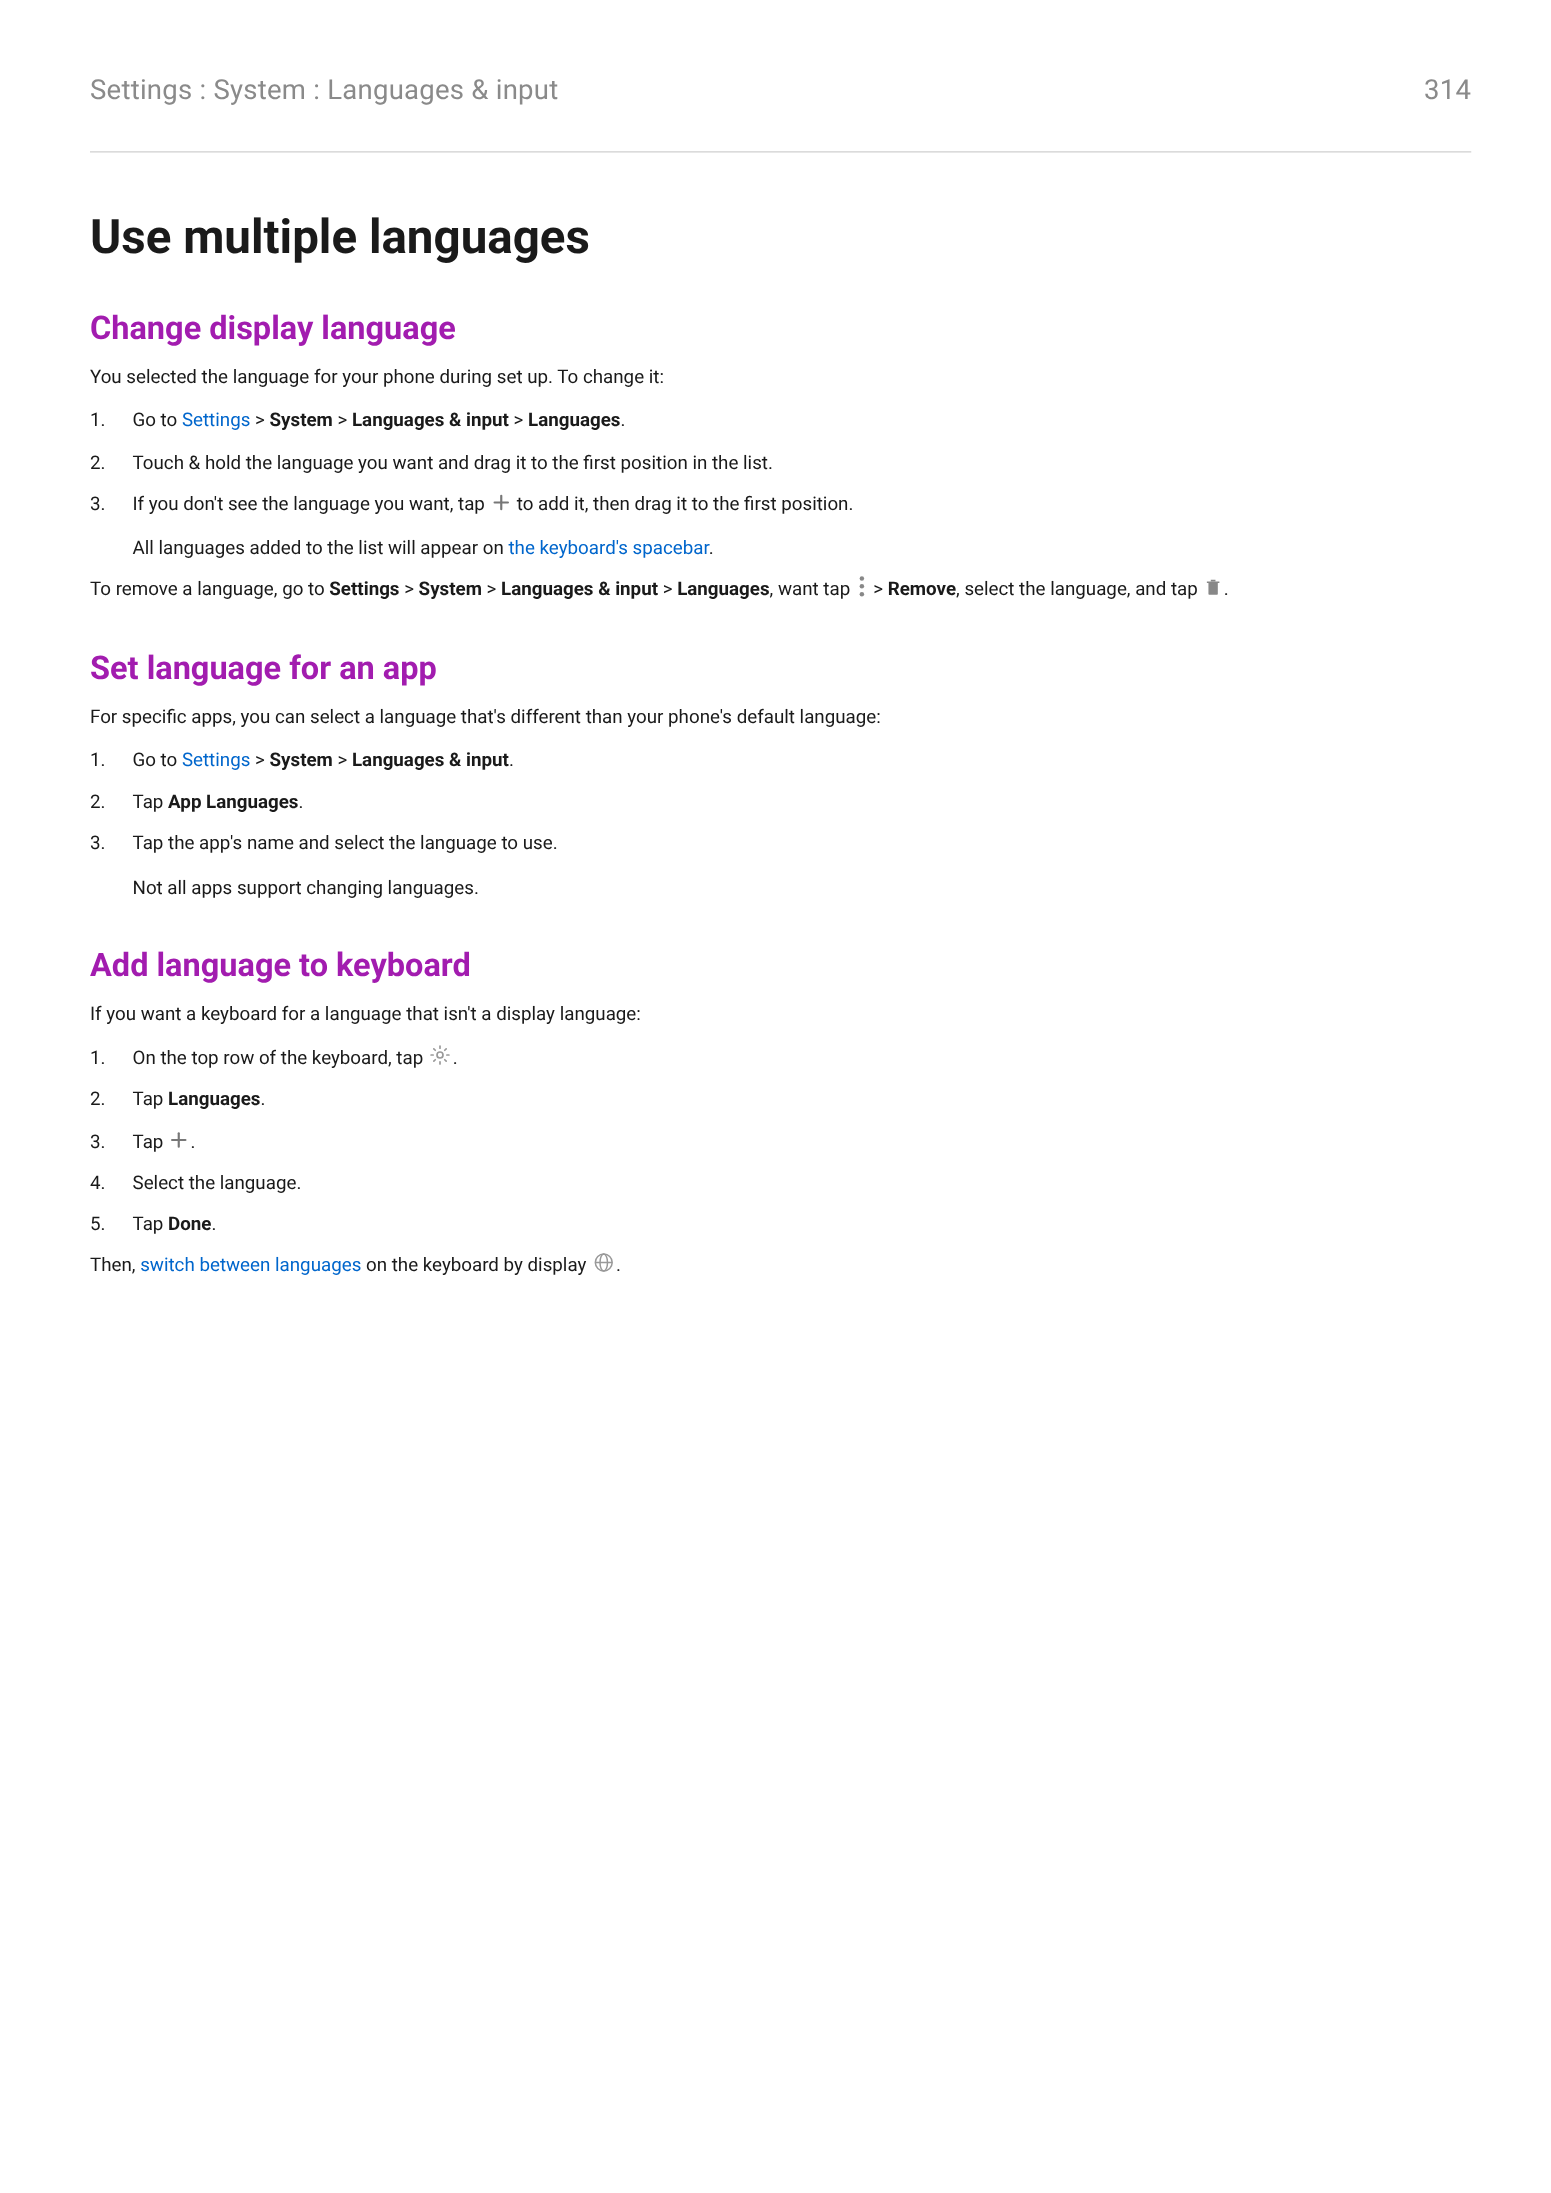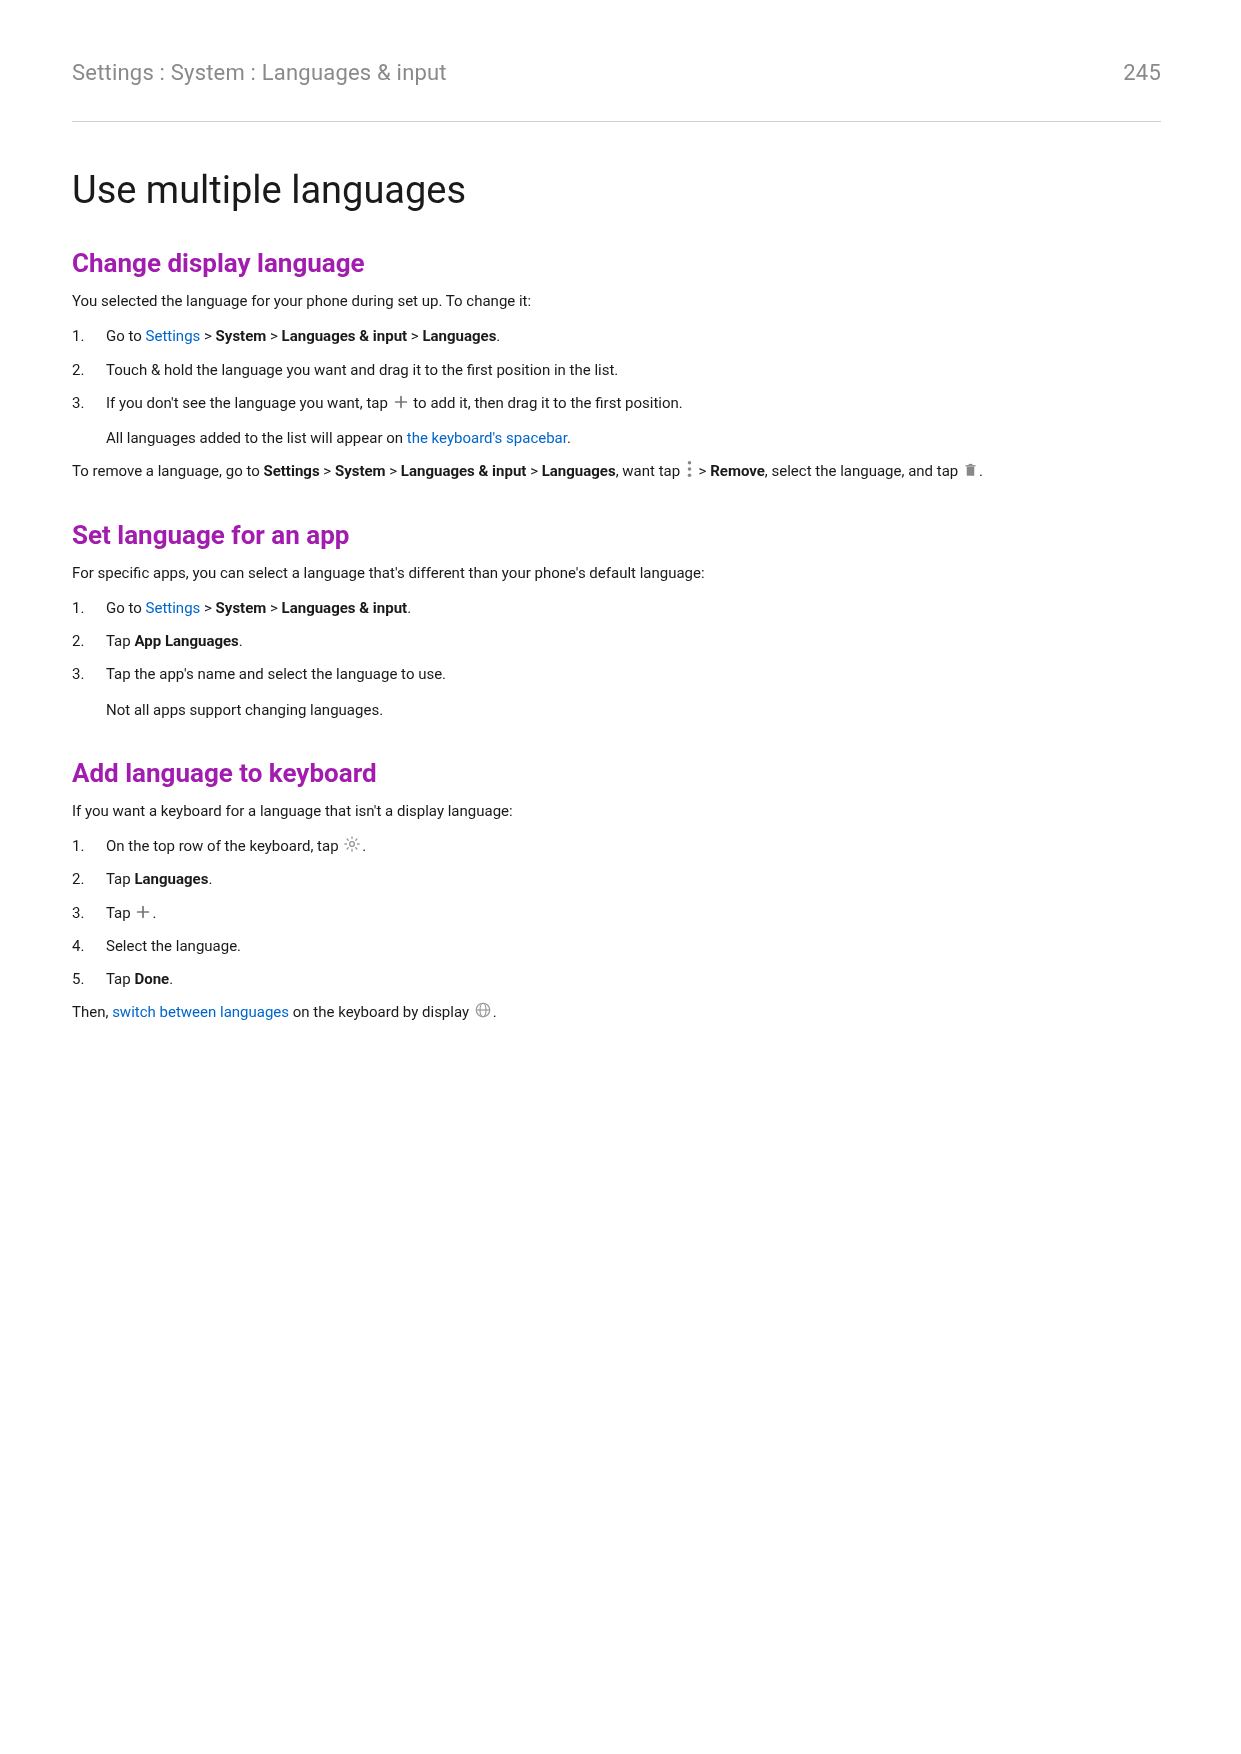--- a/index.html
+++ b/index.html
@@ -4,41 +4,41 @@
 <style>
   html, body {
     margin: 0;
     padding: 0;
     background: #ffffff;
     font-family: -apple-system, BlinkMacSystemFont, "Segoe UI", Roboto, "Helvetica Neue", Arial, sans-serif;
     color: #1a1a1a;
     width: 1241px;
   }
   .page {
-    padding: 60px 80px 40px 72px;
+    padding: 60px 64px 40px 72px;
     box-sizing: border-box;
     width: 1241px;
   }
   .header-row {
     display: flex;
     justify-content: space-between;
     align-items: baseline;
     color: #8a8a8a;
     font-size: 22px;
     font-weight: 400;
     letter-spacing: 0.2px;
   }
   .hr {
     border: none;
     border-top: 1.5px solid #d0d0d0;
     margin: 36px 0 46px 0;
   }
   h1.title {
     font-size: 38px;
-    font-weight: 400;
+    font-weight: 700;
     margin: 0 0 34px 0;
     color: #1a1a1a;
   }
   h2.section {
     font-size: 26px;
     font-weight: 700;
     margin: 36px 0 12px 0;
     color: #a21caf;
   }
   p.body, li, ol {
@@ -86,21 +86,21 @@
     display: block;
   }
 </style>
 </head>
 <body>
 
 <div class="page">
 
   <div class="header-row">
     <div>Settings : System : Languages &amp; input</div>
-    <div>245</div>
+    <div>314</div>
   </div>
 
   <hr class="hr">
 
   <h1 class="title">Use multiple languages</h1>
 
   <h2 class="section">Change display language</h2>
   <p class="body">You selected the language for your phone during set up. To change it:</p>
 
   <ol class="steps">

